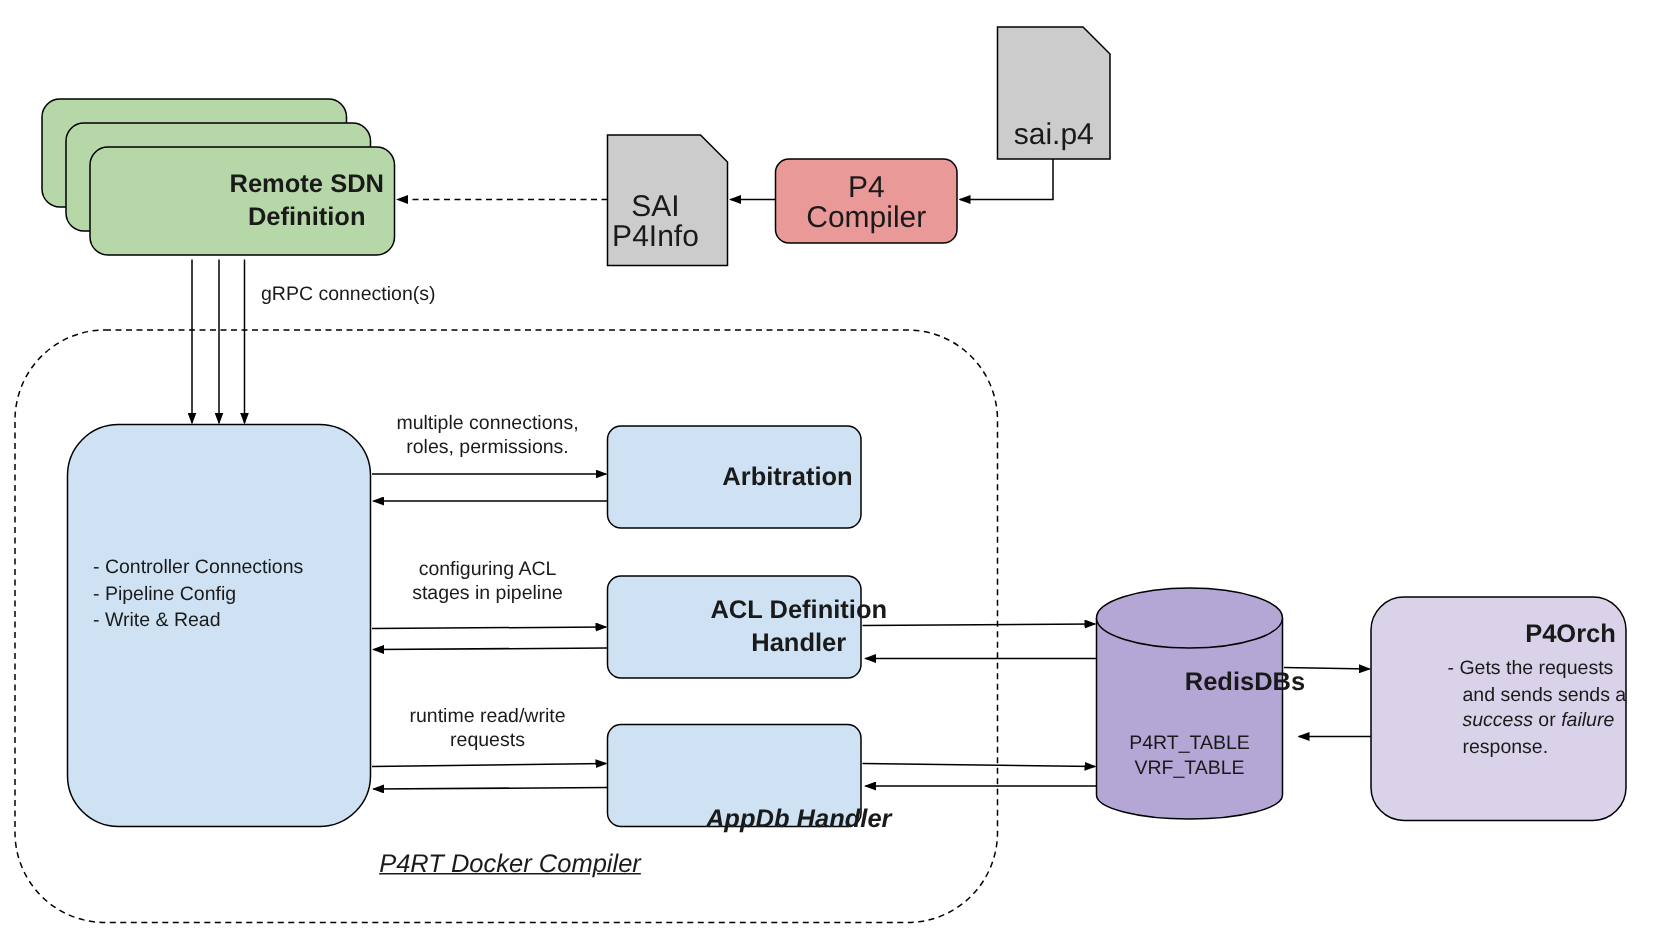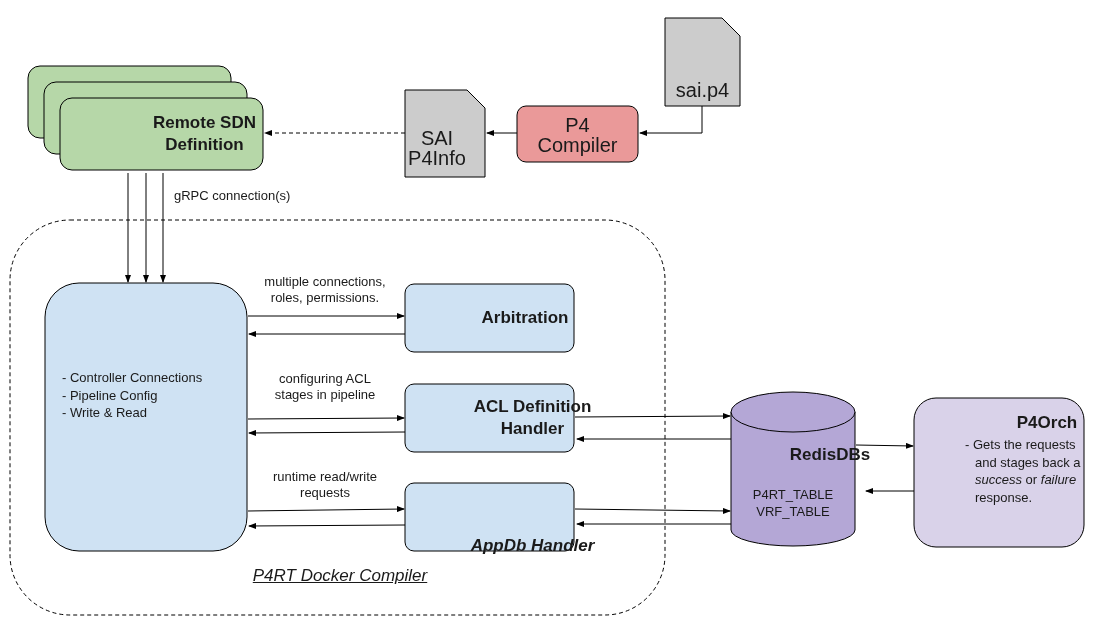--- a/index.html
+++ b/index.html
@@ -125,18 +125,18 @@
 
 <div class="lbl title" style="left:731px; top:444px; width:112px;">RedisDBs</div>
 <div class="lbl small" style="left:731px; top:486px; width:124px; line-height:17px;">
   <div>P4RT_TABLE</div>
   <div>VRF_TABLE</div>
 </div>
 
 <div class="lbl title" style="left:914px; top:412px; width:180px;">P4Orch</div>
 <div class="list" style="left:930px; top:436px;margin-left:35px;">
   <div>- Gets the requests</div>
-  <div style="padding-left:10px;">and stages back a</div>
+  <div style="padding-left:10px;">and sends sends a</div>
   <div style="padding-left:10px;"><i>success</i><span style="white-space:pre"> or </span><i>failure</i></div>
   <div style="padding-left:10px;">response.</div>
 </div>
 
 <div class="lbl container-label" style="left:190px; top:566px; width:300px;">P4RT Docker Compiler</div>
 
 </body></html>

